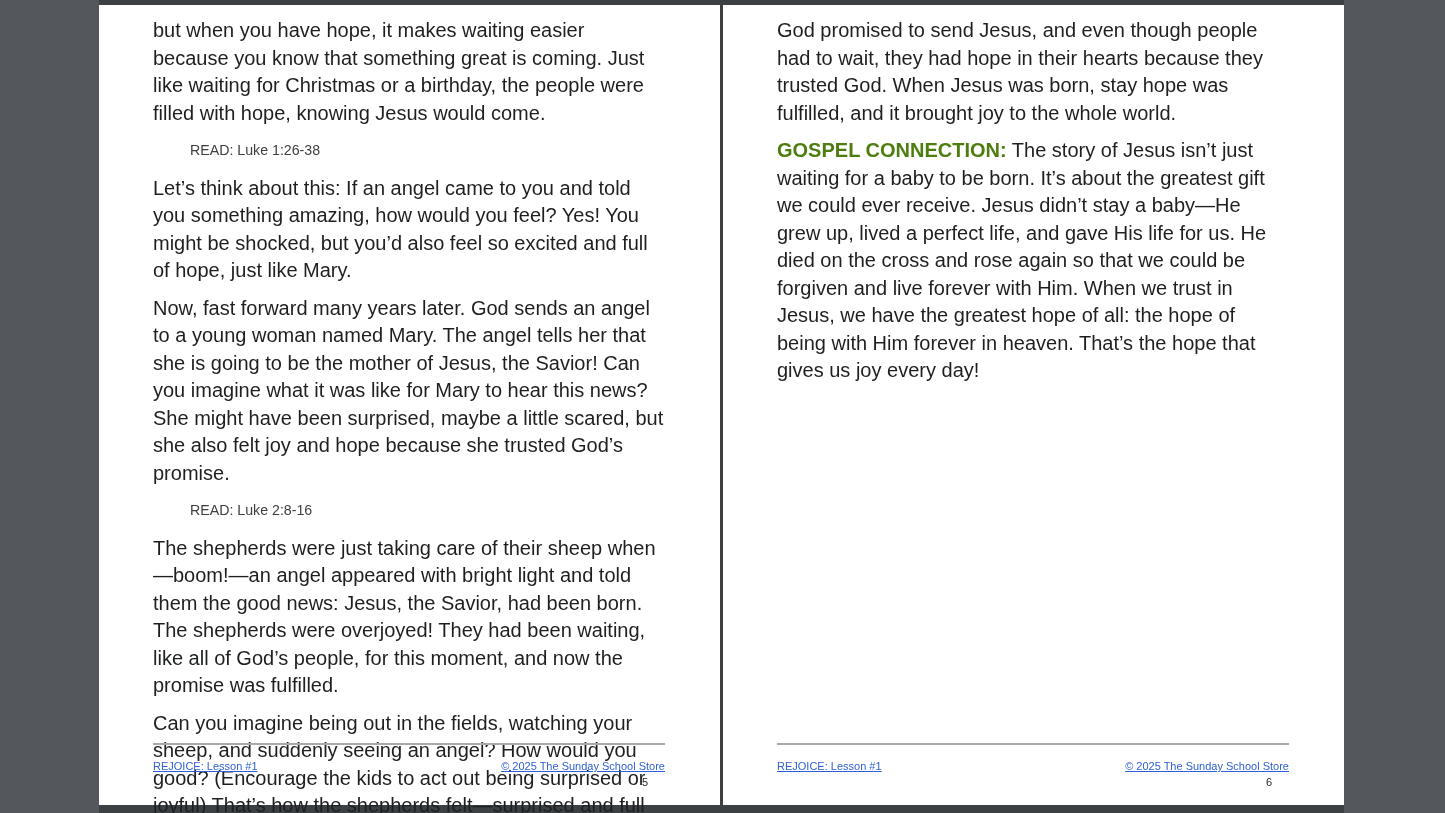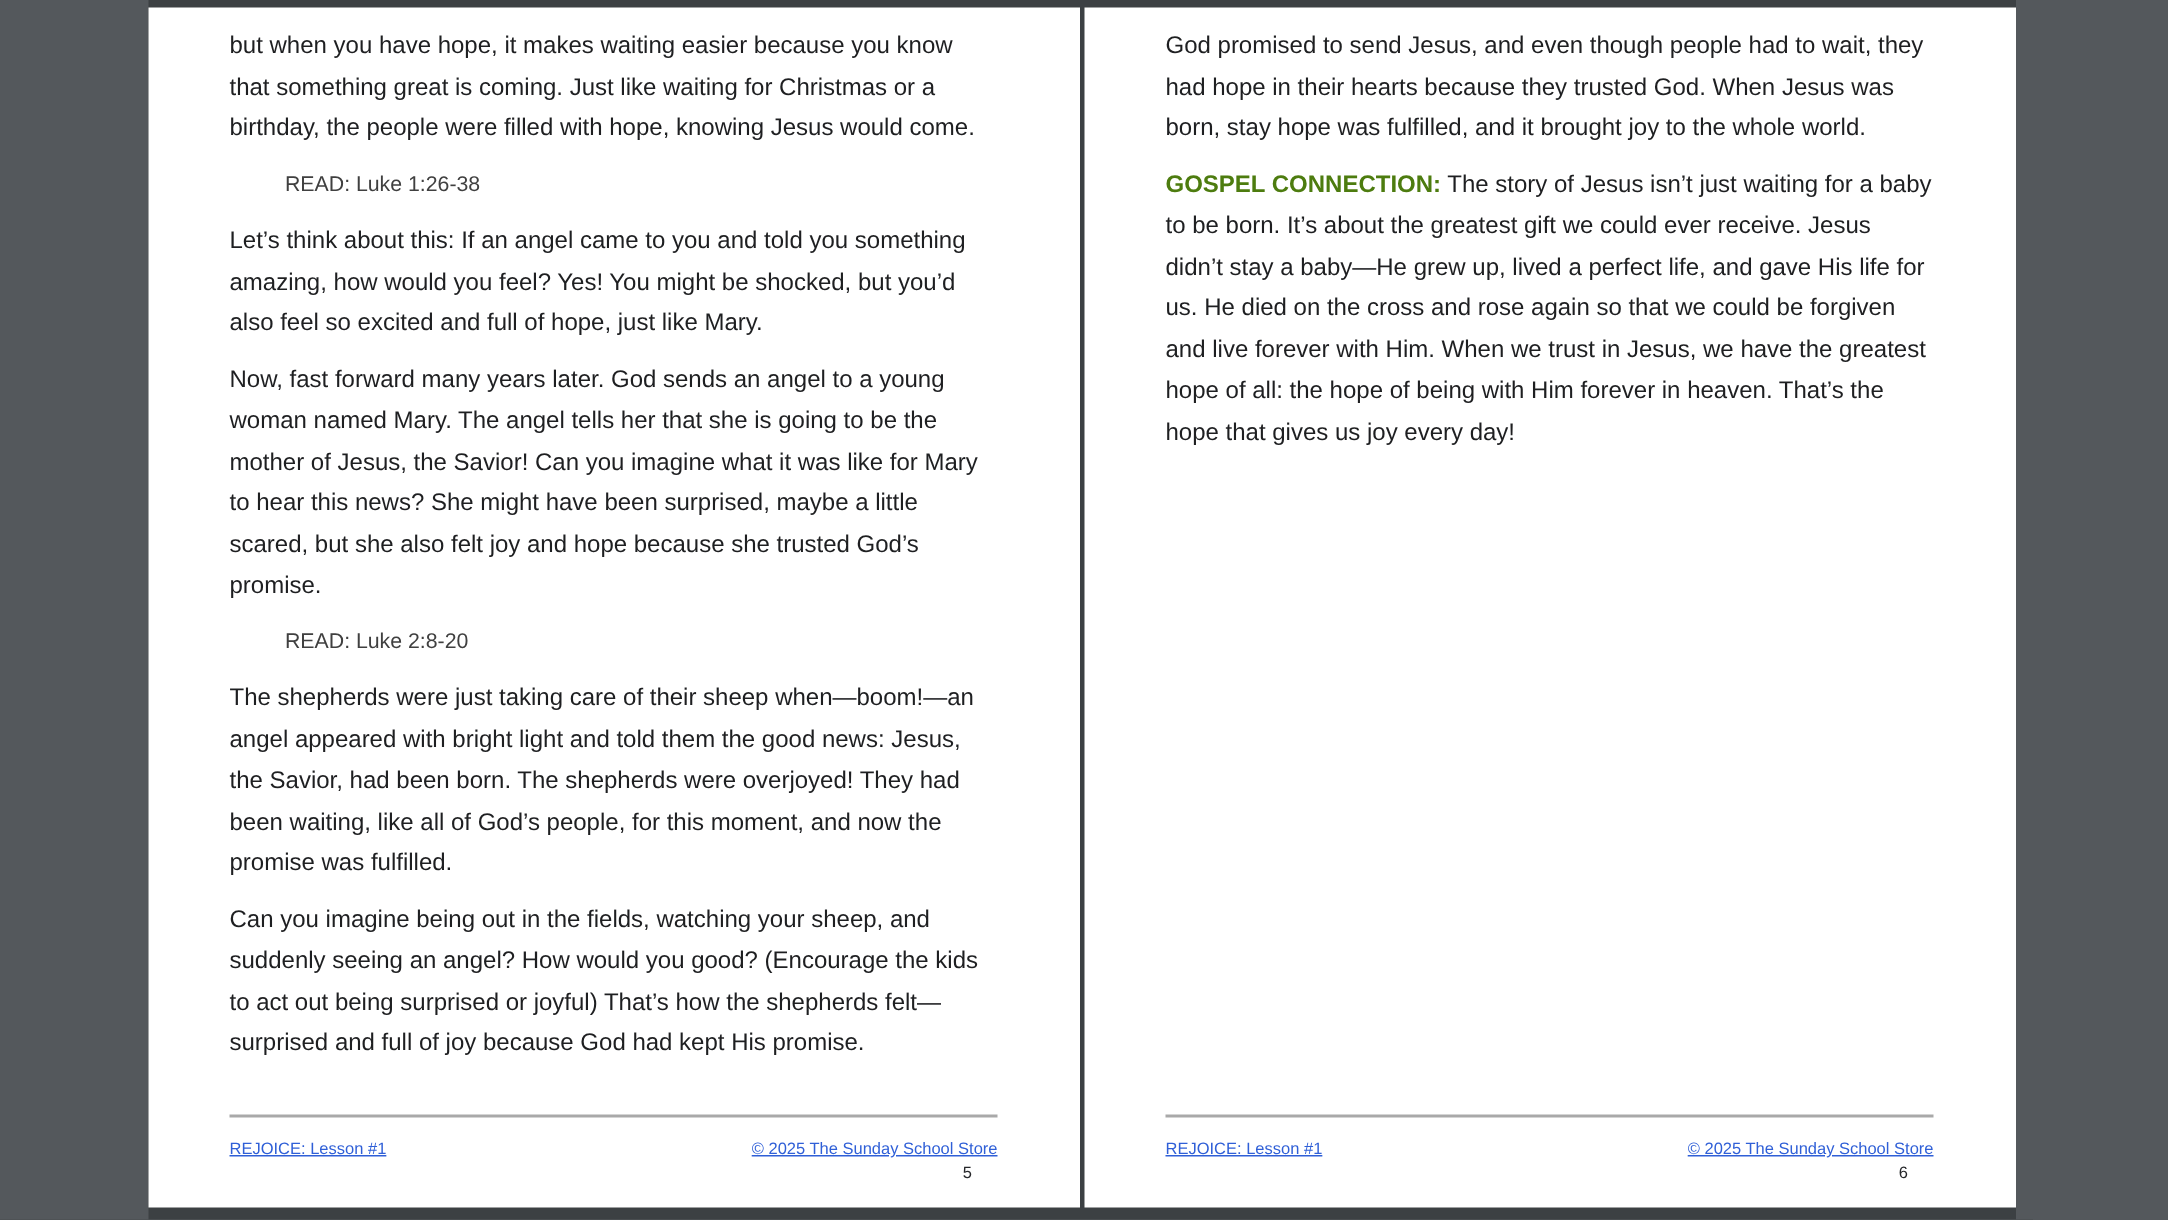--- a/index.html
+++ b/index.html
@@ -26,21 +26,21 @@
   .page {
     flex:1;
     background:#ffffff;
     position:relative;
     box-sizing:border-box;
     padding:12px 55px 0 54px;
     color:#1e1f21;
   }
   .page-body p {
     margin:0 0 10px 0;
-    font-size:16px;
+    font-size:20px;
     line-height:27.5px;
     color:#1e1f21;
   }
   .page-body .read-heading {
     margin:0 0 10px 0;
     padding-left:37px;
     font-size:14.2px;
     line-height:27.5px;
     font-weight:normal;
     color:#404040;
@@ -85,21 +85,21 @@
 
 <div id="viewport" style="background: rgb(84, 88, 92);">
   <div class="spread" style="background: rgb(60, 64, 67);">
 
   <section class="page">
         <div class="page-body">
           <p>but when you have hope, it makes waiting easier because you know that something great is coming. Just like waiting for Christmas or a birthday, the people were filled with hope, knowing Jesus would come.</p>
           <p class="read-heading">READ: Luke 1:26-38</p>
           <p>Let’s think about this: If an angel came to you and told you something amazing, how would you feel? Yes! You might be shocked, but you’d also feel so excited and full of hope, just like Mary.</p>
           <p>Now, fast forward many years later. God sends an angel to a young woman named Mary. The angel tells her that she is going to be the mother of Jesus, the Savior! Can you imagine what it was like for Mary to hear this news? She might have been surprised, maybe a little scared, but she also felt joy and hope because she trusted God’s promise.</p>
-          <p class="read-heading">READ: Luke 2:8-20</p>
+          <p class="read-heading">READ: Luke 2:8-16</p>
           <p>The shepherds were just taking care of their sheep when—boom!—an angel appeared with bright light and told them the good news: Jesus, the Savior, had been born. The shepherds were overjoyed! They had been waiting, like all of God’s people, for this moment, and now the promise was fulfilled.</p>
           <p>Can you imagine being out in the fields, watching your sheep, and suddenly seeing an angel? How would you good? (Encourage the kids to act out being surprised or joyful) That’s how the shepherds felt—surprised and full of joy because God had kept His promise.</p>
         </div>
         <footer class="page-footer">
           <div class="footer-rule" style="border-top-color: rgb(169, 169, 169);"></div>
           <div class="footer-row">
             <a class="footer-link" href="#" style="color: rgb(47, 95, 215);">REJOICE: Lesson #1</a>
             <a class="footer-link" href="#" style="color: rgb(47, 95, 215);">© 2025 The Sunday School Store</a>
           </div>
           <div class="page-number">5</div>

